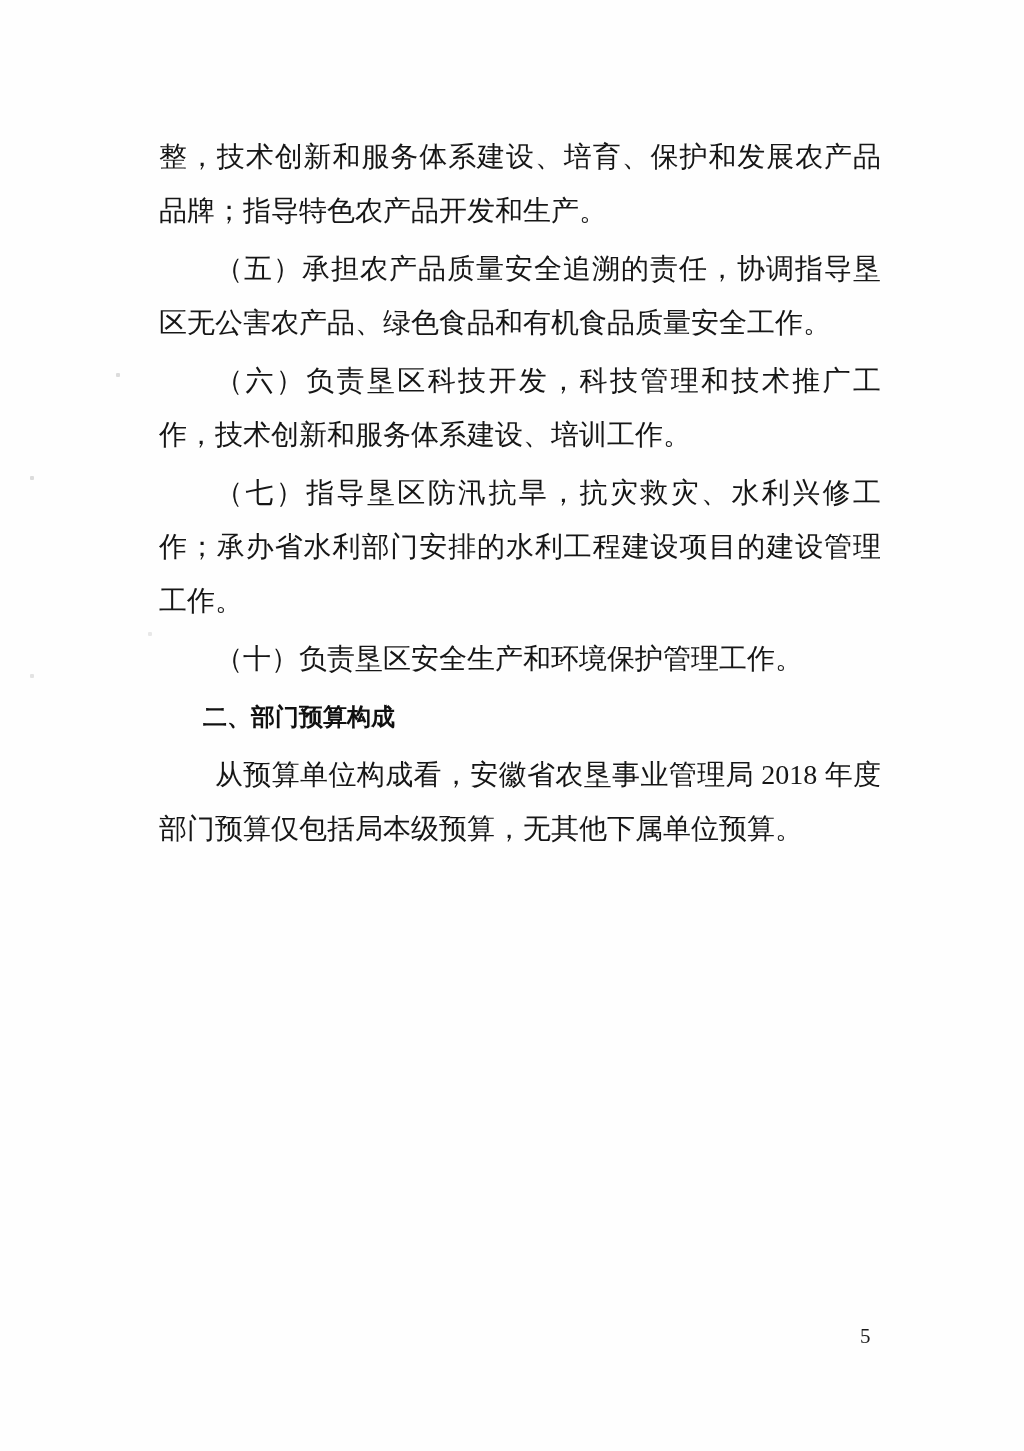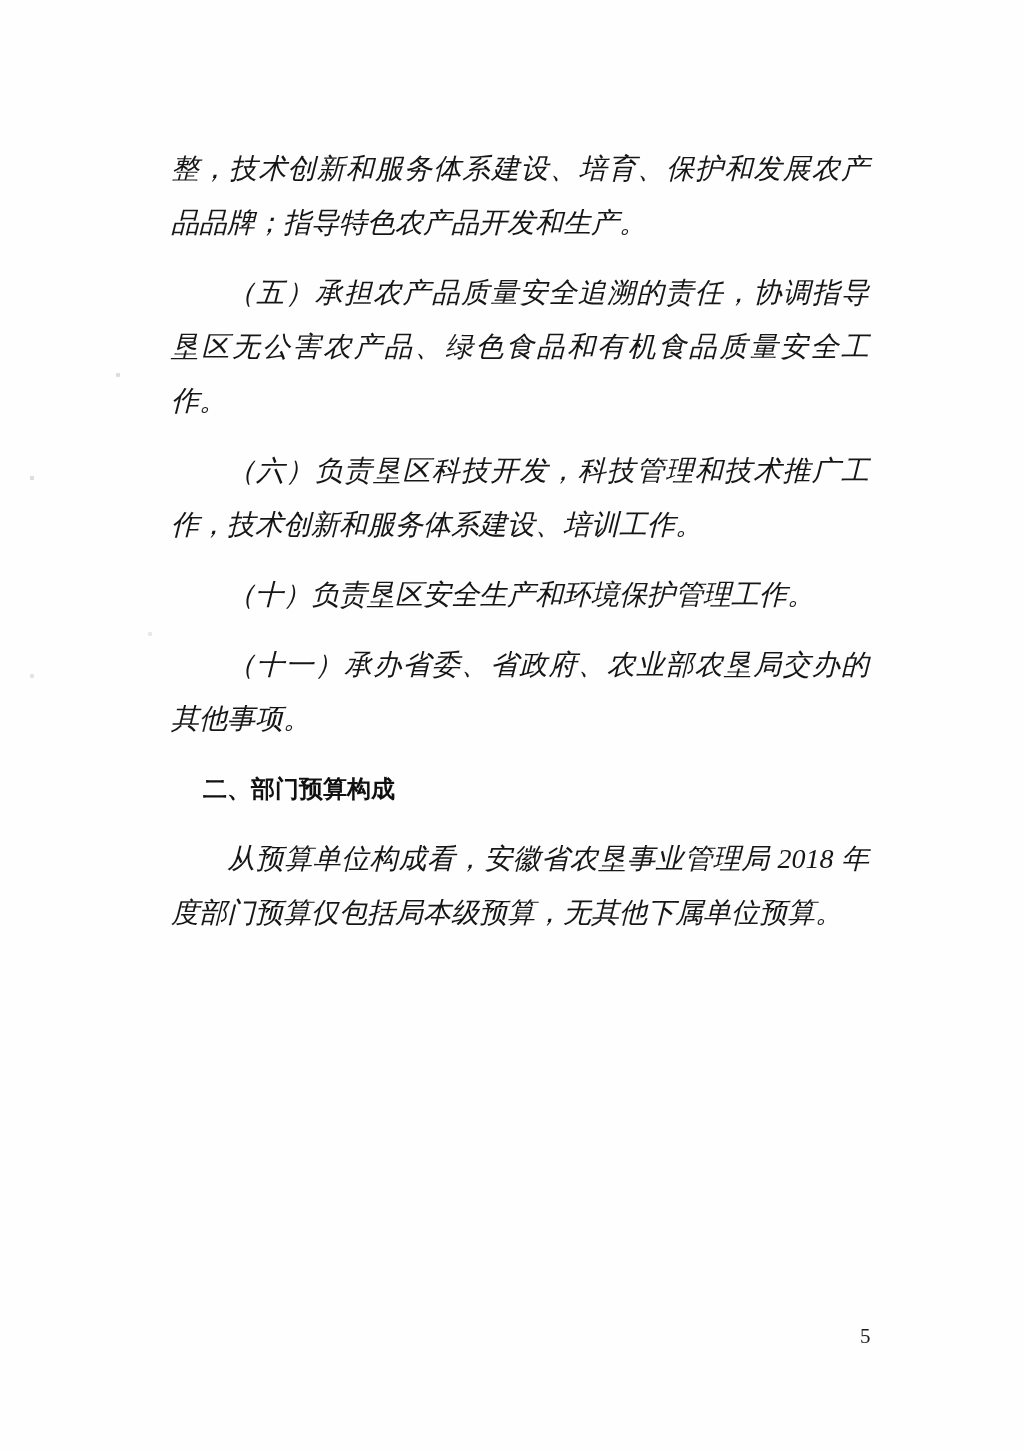--- a/index.html
+++ b/index.html
@@ -14,28 +14,27 @@
     background: #fefefe;
     overflow: hidden;
     color: #161616;
   }
   .content {
     position: absolute;
     left: 155px; top: 126px;
     width: 730px;
   }
   .para {
-    margin: 16px;
+    margin: 4px;
     font-size: 28px;
     line-height: 54px;
     text-align: justify;
     text-indent: 2em;
     letter-spacing: 0;
     word-break: break-all;
-    font-style: italic;
   }
   .para.no-indent { text-indent: 0; }
   .heading {
     margin: 0;
     font-size: 24px;
     line-height: 54px;
     font-weight: 700;
     font-family: "Liberation Sans", sans-serif;
     text-indent: 2em;
     color: #101010;
@@ -61,22 +60,22 @@
 </style>
 </head>
 <body>
 
 <div class="page">
   <div class="content">
     <p class="para no-indent">整，技术创新和服务体系建设、培育、保护和发展农产品品牌；指导特色农产品开发和生产。</p>
 
     <p class="para">（五）承担农产品质量安全追溯的责任，协调指导垦区无公害农产品、绿色食品和有机食品质量安全工作。</p>
     <p class="para">（六）负责垦区科技开发，科技管理和技术推广工作，技术创新和服务体系建设、培训工作。</p>
+    <p class="para">（七）指导垦区防汛抗旱，抗灾救灾、水利兴修工作；承办省水利部门安排的水利工程建设项目的建设管理工作。</p>
     <p class="para">（十）负责垦区安全生产和环境保护管理工作。</p>
-    <p class="para">（十一）承办省委、省政府、农业部农垦局交办的其他事项。</p>
 
     <h2 class="heading">二、部门预算构成</h2>
 
     <p class="para">从预算单位构成看，安徽省农垦事业管理局 2018 年度部门预算仅包括局本级预算，无其他下属单位预算。</p>
   </div>
 
   <div class="page-number">5</div>
 
   <div class="speck s1"></div>
   <div class="speck s2"></div>

